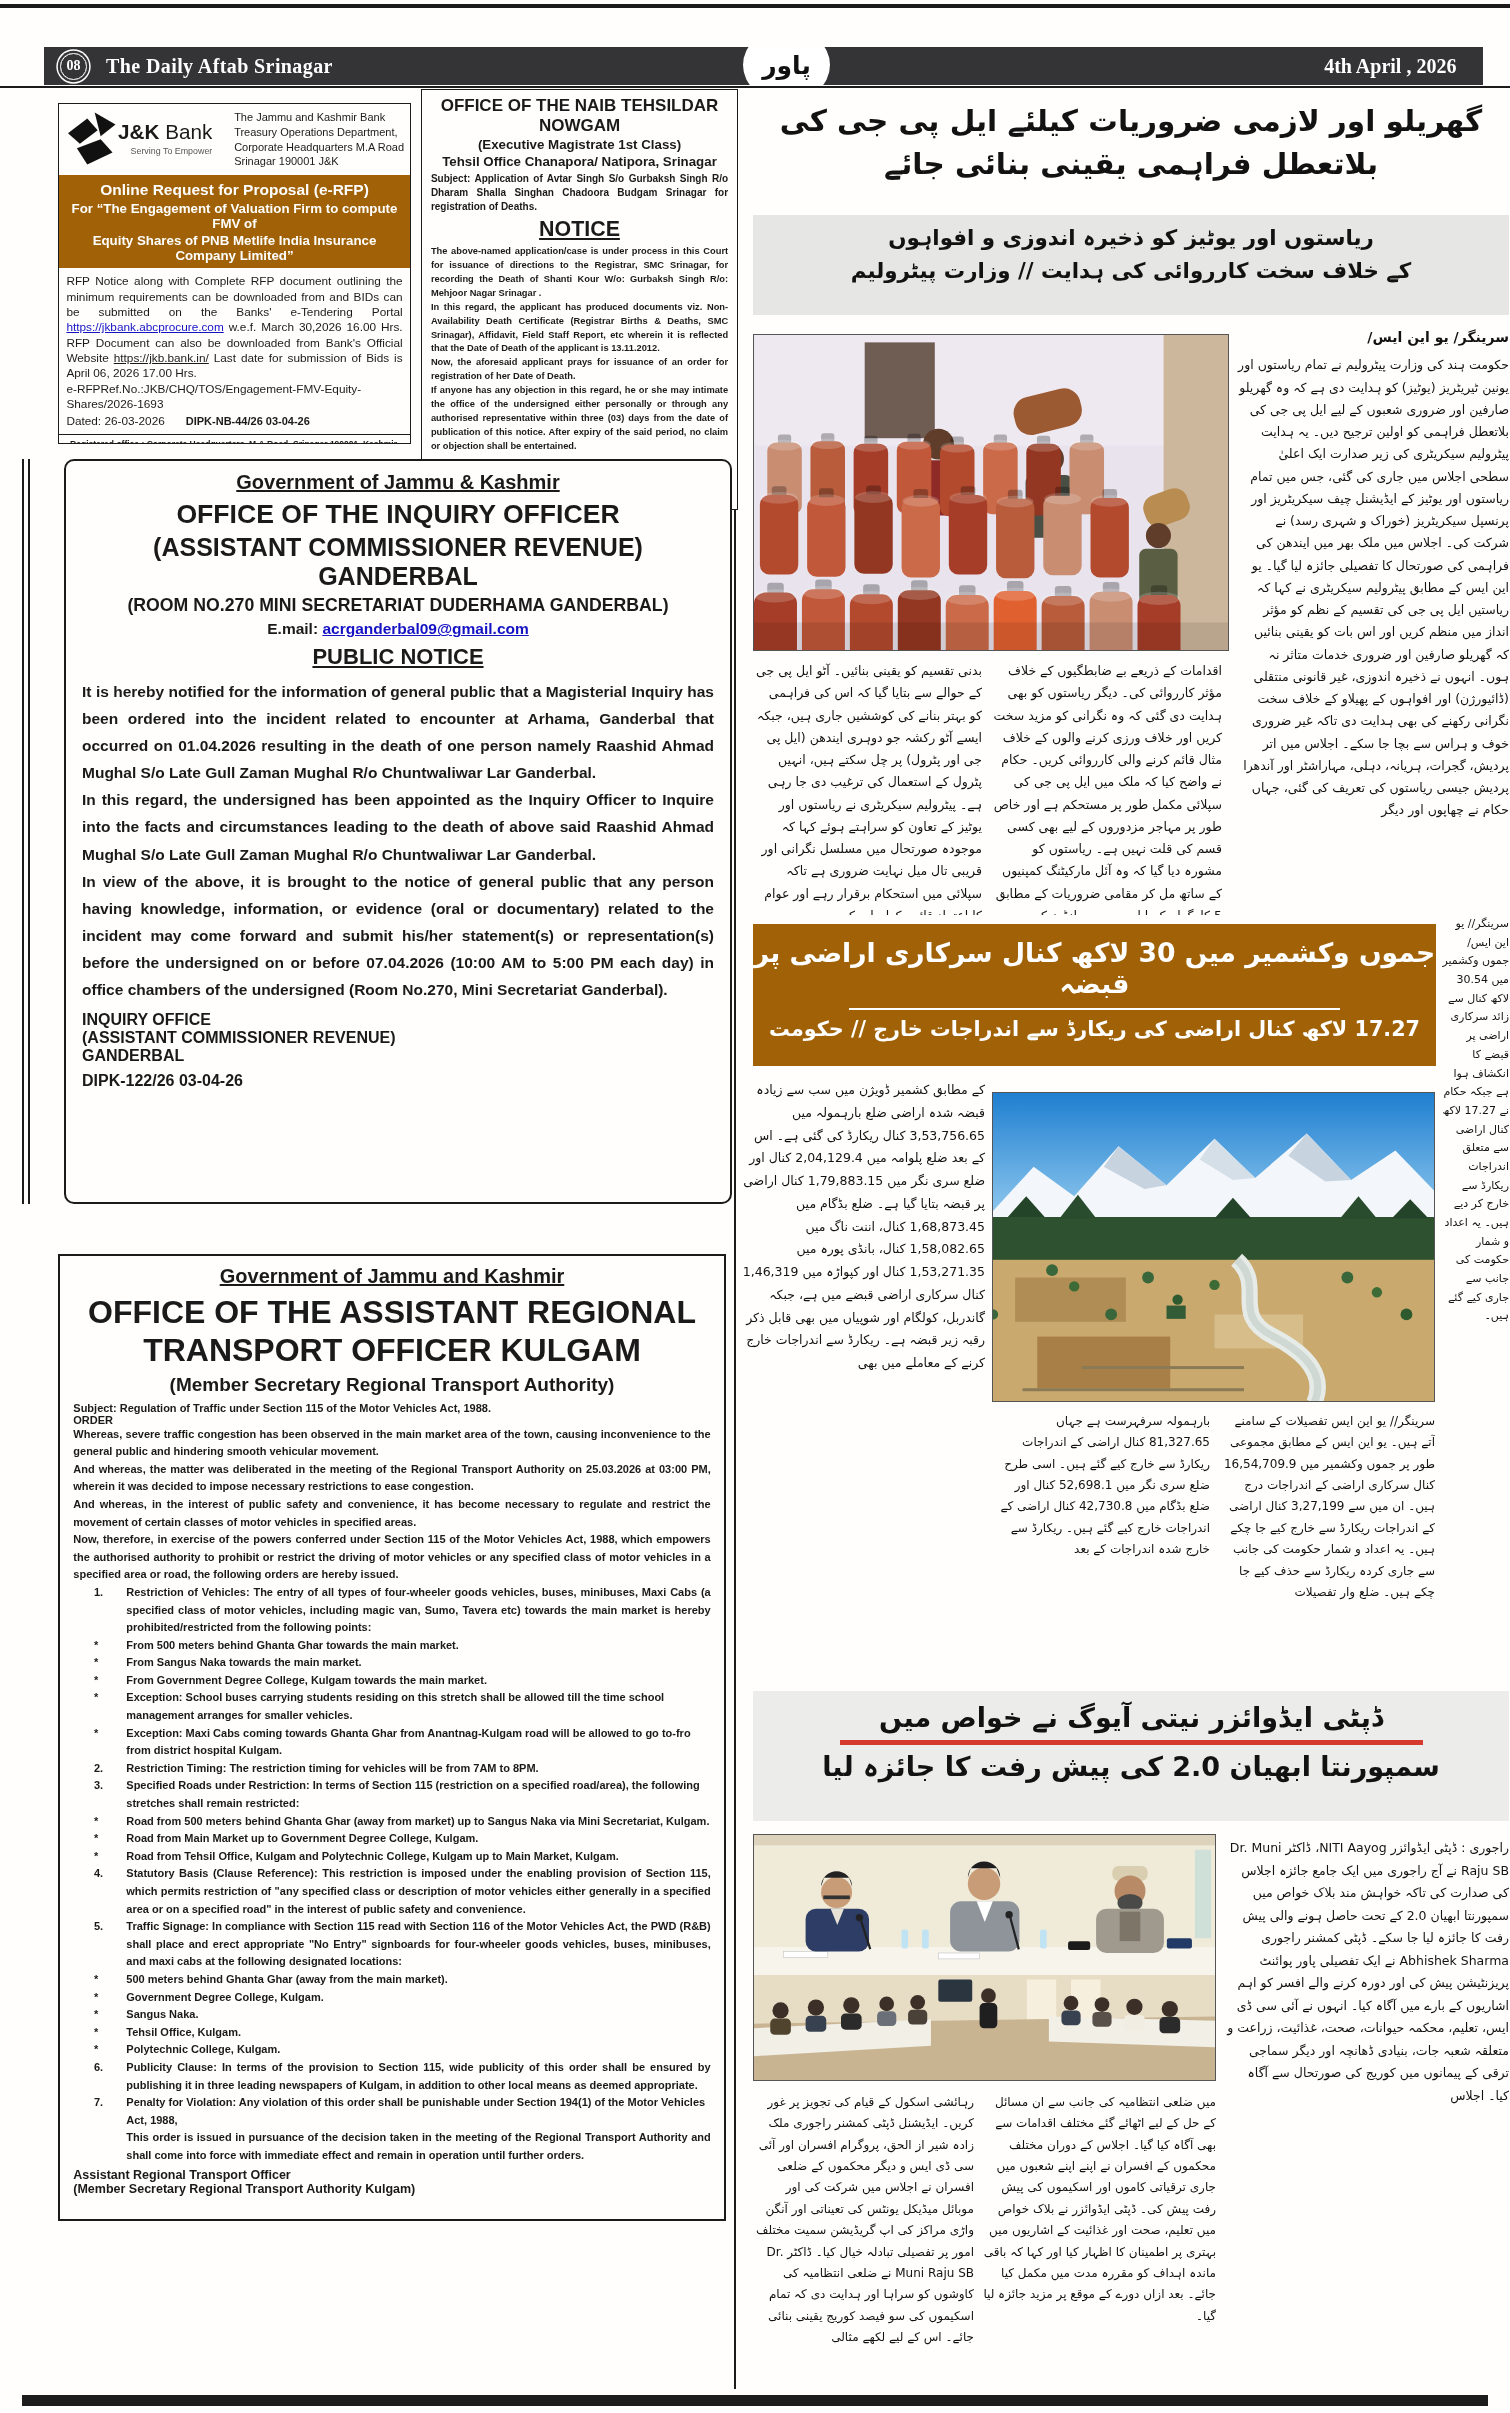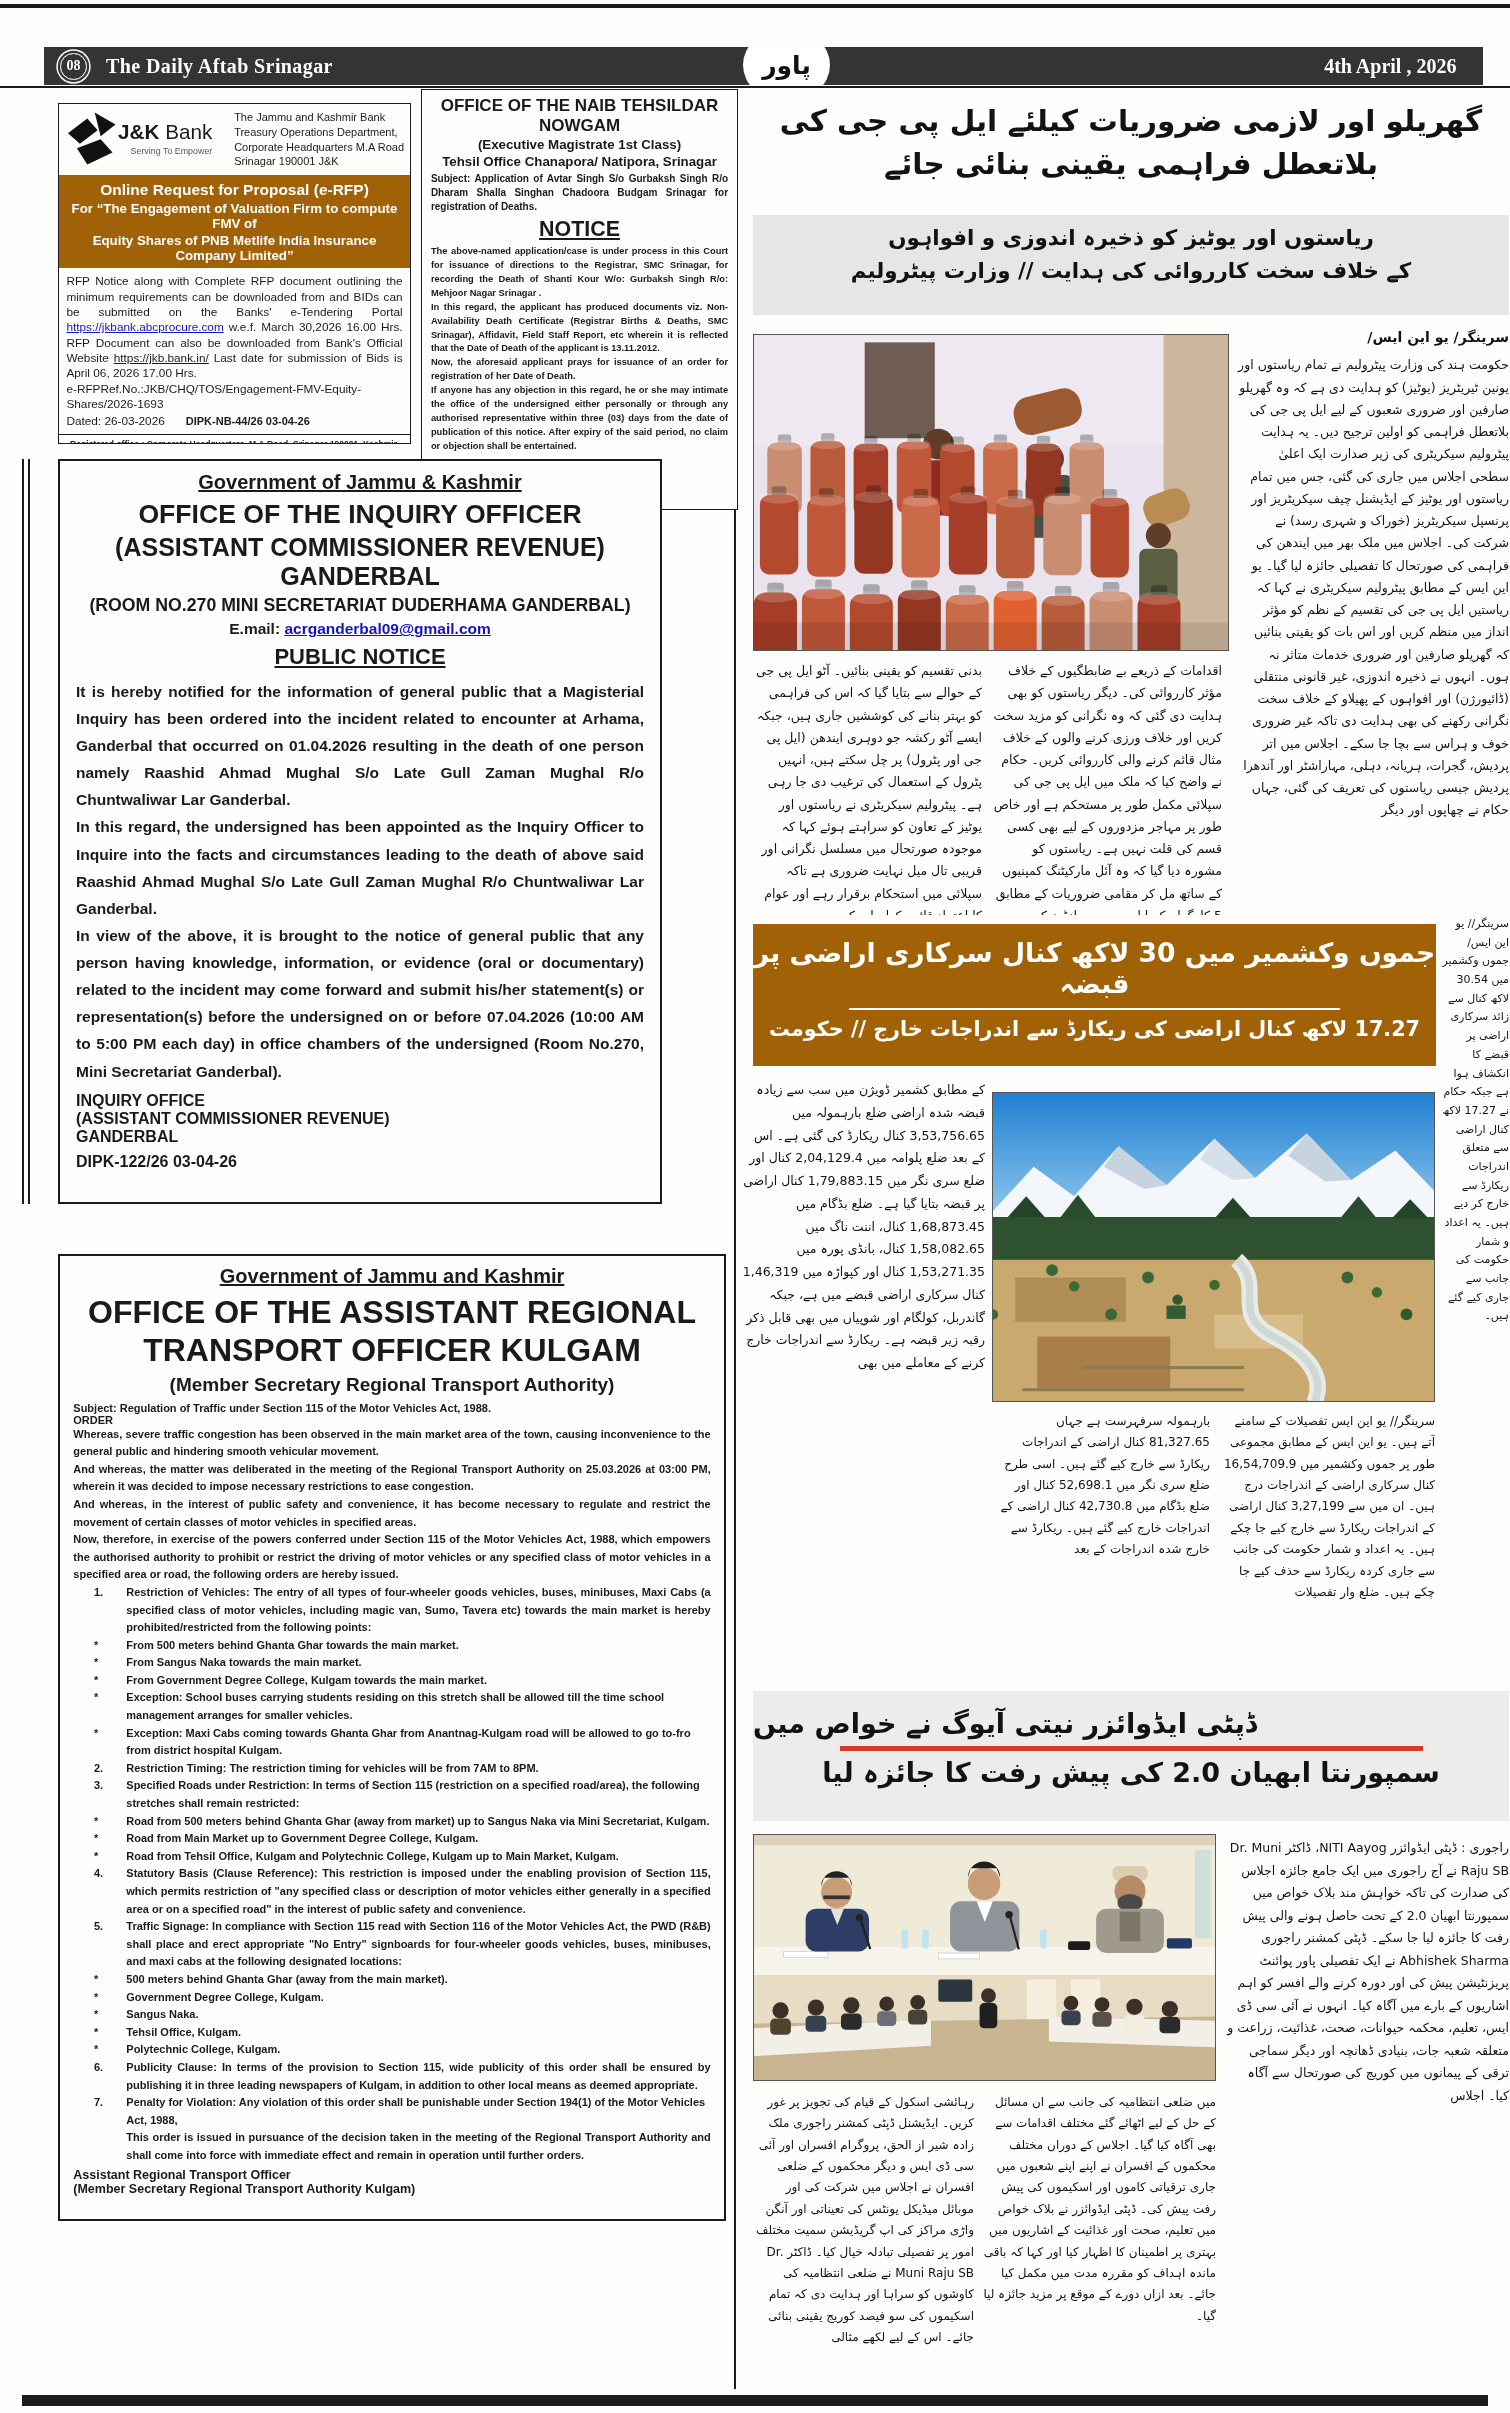--- a/index.html
+++ b/index.html
@@ -94,21 +94,21 @@
     <div class="ctr b" style="font-size:13.3px;margin-top:1.5px;">Tehsil Office Chanapora/ Natipora, Srinagar</div>
     <div class="just b" style="font-size:10px;margin-top:3px;line-height:1.4;">Subject: Application of Avtar Singh S/o Gurbaksh Singh R/o Dharam Shalla Singhan Chadoora Budgam Srinagar for registration of Deaths.</div>
     <div class="ctr b" style="font-size:21.4px;margin-top:3px;text-decoration:underline;">NOTICE</div>
     <div class="just b" style="font-size:9.3px;line-height:1.5;margin-top:3px;">The above-named application/case is under process in this Court for issuance of directions to the Registrar, SMC Srinagar, for recording the Death of Shanti Kour W/o: Gurbaksh Singh R/o: Mehjoor Nagar Srinagar .</div>
     <div class="just b" style="font-size:9.3px;line-height:1.5;">In this regard, the applicant has produced documents viz. Non-Availability Death Certificate (Registrar Births &amp; Deaths, SMC Srinagar), Affidavit, Field Staff Report, etc wherein it is reflected that the Date of Death of the applicant is 13.11.2012.</div>
     <div class="just b" style="font-size:9.3px;line-height:1.5;">Now, the aforesaid applicant prays for issuance of an order for registration of her Date of Death.</div>
     <div class="just b" style="font-size:9.3px;line-height:1.5;">If anyone has any objection in this regard, he or she may intimate the office of the undersigned either personally or through any authorised representative within three (03) days from the date of publication of this notice. After expiry of the said period, no claim or objection shall be entertained.</div>
 
   </div>
 
-  <div class="abs box" style="left:58px;top:459px;width:604px;height:745px;padding:10.3px 16px;">
+  <div class="abs box" style="left:64px;top:459px;width:668px;height:745px;padding:10.3px 16px;border-radius:10px;">
     <div class="ctr b" style="font-size:20px;text-decoration:underline;">Government of Jammu &amp; Kashmir</div>
     <div class="ctr b" style="font-size:26.6px;margin-top:4.4px;">OFFICE OF THE INQUIRY OFFICER</div>
     <div class="ctr b" style="font-size:25px;margin-top:3px;">(ASSISTANT COMMISSIONER REVENUE) GANDERBAL</div>
     <div class="ctr b" style="font-size:17.7px;margin-top:4.4px;">(ROOM NO.270 MINI SECRETARIAT DUDERHAMA GANDERBAL)</div>
     <div class="ctr b" style="font-size:15.5px;margin-top:4.4px;">
       <span>E.mail: </span><span class="link">acrganderbal09@gmail.com</span>
     </div>
     <div class="ctr b" style="font-size:22px;margin-top:5.9px;text-decoration:underline;">PUBLIC NOTICE</div>
     <div class="just b" style="font-size:15.5px;line-height:1.75;margin-top:7.4px;">It is hereby notified for the information of general public that a Magisterial Inquiry has been ordered into the incident related to encounter at Arhama, Ganderbal that occurred on 01.04.2026 resulting in the death of one person namely Raashid Ahmad Mughal S/o Late Gull Zaman Mughal R/o Chuntwaliwar Lar Ganderbal.</div>
     <div class="just b" style="font-size:15.5px;line-height:1.75;">In this regard, the undersigned has been appointed as the Inquiry Officer to Inquire into the facts and circumstances leading to the death of above said Raashid Ahmad Mughal S/o Late Gull Zaman Mughal R/o Chuntwaliwar Lar Ganderbal.</div>
@@ -334,21 +334,21 @@
       <rect x="120" y="370" width="220" height="4" fill="#8a7a55"></rect>
       <rect x="40" y="400" width="300" height="4" fill="#8a7a55"></rect>
     </svg>
   </div>
 
   <div class="abs ur" style="left:742px;top:1079px;width:243px;height:579px;font-size:12.5px;line-height:1.82;">کے مطابق کشمیر ڈویژن میں سب سے زیادہ قبضہ شدہ اراضی ضلع بارہمولہ میں 3,53,756.65 کنال ریکارڈ کی گئی ہے۔ اس کے بعد ضلع پلوامہ میں 2,04,129.4 کنال اور ضلع سری نگر میں 1,79,883.15 کنال اراضی پر قبضہ بتایا گیا ہے۔ ضلع بڈگام میں 1,68,873.45 کنال، اننت ناگ میں 1,58,082.65 کنال، بانڈی پورہ میں 1,53,271.35 کنال اور کپواڑہ میں 1,46,319 کنال سرکاری اراضی قبضے میں ہے، جبکہ گاندربل، کولگام اور شوپیاں میں بھی قابل ذکر رقبہ زیر قبضہ ہے۔ ریکارڈ سے اندراجات خارج کرنے کے معاملے میں بھی</div>
   <div class="abs ur" style="left:1217px;top:1411px;width:218px;height:245px;font-size:12px;line-height:1.78;">سرینگر// یو این ایس  تفصیلات کے سامنے آتے ہیں۔ یو این ایس کے مطابق مجموعی طور پر جموں وکشمیر میں 16,54,709.9 کنال سرکاری اراضی کے اندراجات درج ہیں۔ ان میں سے 3,27,199 کنال اراضی کے اندراجات ریکارڈ سے خارج کیے جا چکے ہیں۔ یہ اعداد و شمار حکومت کی جانب سے جاری کردہ ریکارڈ سے حذف کیے جا چکے ہیں۔ ضلع وار تفصیلات</div>
   <div class="abs ur" style="left:992px;top:1411px;width:218px;height:245px;font-size:12px;line-height:1.78;">بارہمولہ سرفہرست ہے جہاں 81,327.65 کنال اراضی کے اندراجات ریکارڈ سے خارج کیے گئے ہیں۔ اسی طرح ضلع سری نگر میں 52,698.1 کنال اور ضلع بڈگام میں 42,730.8 کنال اراضی کے اندراجات خارج کیے گئے ہیں۔ ریکارڈ سے خارج شدہ اندراجات کے بعد</div>
 
   <div class="abs gray-box" style="left:753px;top:1691px;width:756px;height:130px;background:#ececea;">
-    <div class="ur b ctr" style="font-size:27px;margin-top:17px;text-align:left;">ڈپٹی ایڈوائزر نیتی آیوگ نے خواص میں</div>
+    <div class="ur b ctr" style="font-size:27px;margin-top:11px;text-align:center;">ڈپٹی ایڈوائزر نیتی آیوگ نے خواص میں</div>
     <div style="width:583px;height:4.4px;background:#d6392e;margin:7.4px auto 5.9px auto;"></div>
     <div class="ur b ctr" style="font-size:27px;text-align:center;">سمپورنتا ابھیان 2.0 کی پیش رفت کا جائزہ لیا</div>
   </div>
 
   <div class="abs photo-frame" style="left:753px;top:1834px;width:463px;height:247px;">
     <svg width="463" height="247" viewBox="0 0 628 335" preserveAspectRatio="none">
       <rect width="628" height="190" fill="#f0ead9"></rect>
       <rect x="0" y="0" width="628" height="14" fill="#ddd3bd"></rect>
       <rect x="598" y="20" width="22" height="120" fill="#cfe0d8"></rect>
 

